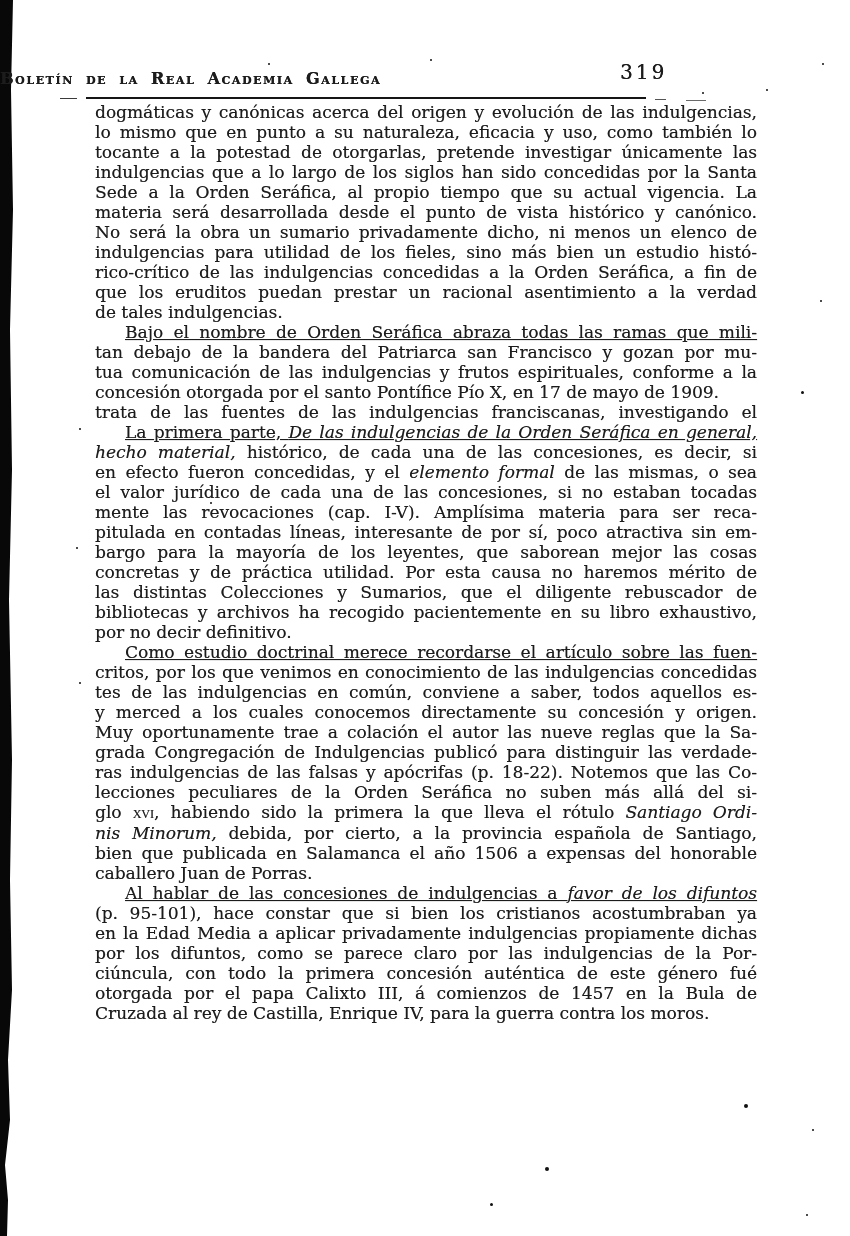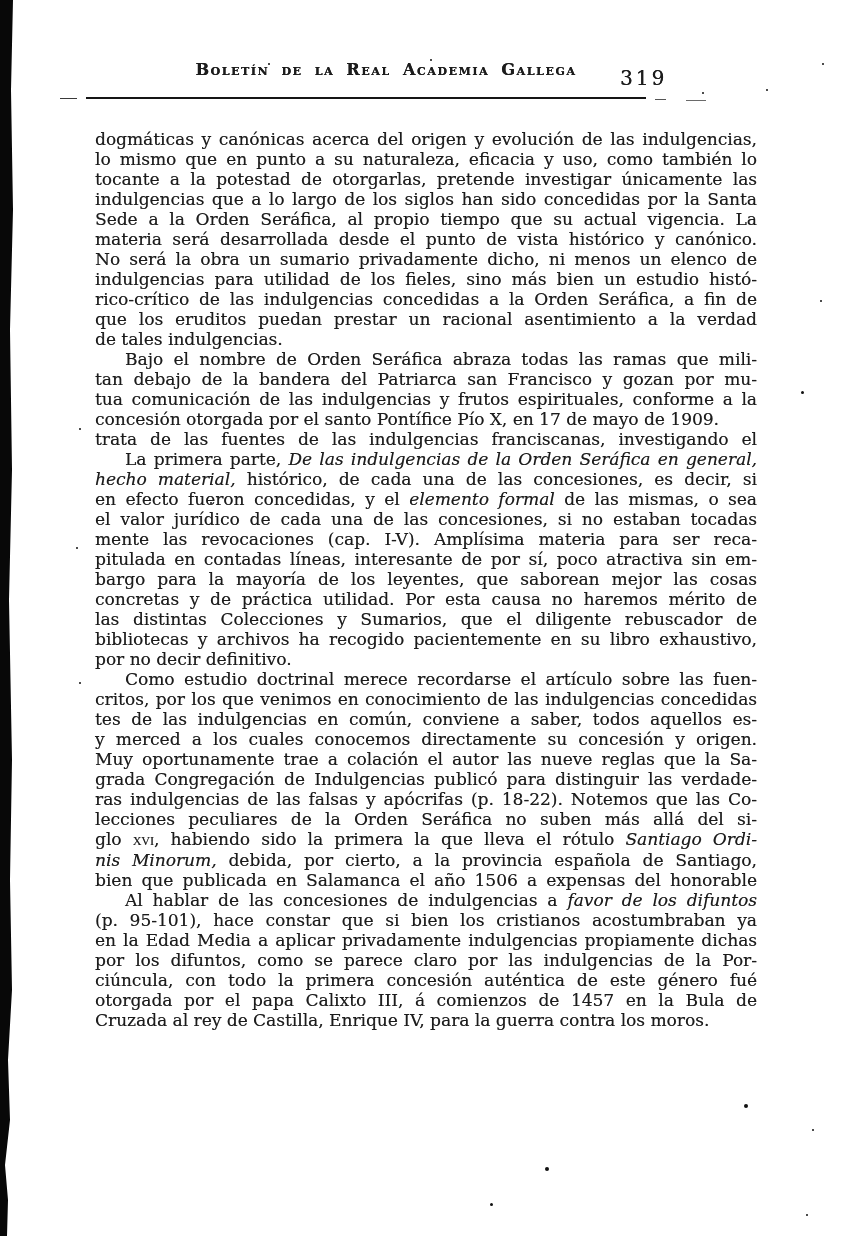--- a/index.html
+++ b/index.html
@@ -17,61 +17,61 @@
     position: absolute;
     left: 0; top: 0;
     width: 14px; height: 1236px;
     background: var(--binding, #080808);
     clip-path: polygon(0 0, 13px 0, 11px 90px, 13px 210px, 10px 330px, 12px 470px,
                        9px 600px, 12px 760px, 10px 880px, 12px 990px, 8px 1060px,
                        10px 1120px, 5px 1165px, 8px 1200px, 7px 1236px, 0 1236px);
   }
   .header-title-wrap {
     position: absolute;
-    top: 60px; left: 0;
+    top: 69px; left: 0;
     width: 772px;
-    text-align: center;
+    text-align: left;
   }
   .header-title {
     font-variant-caps: small-caps;
     font-variant: small-caps;
     font-weight: 700;
     font-size: 16px;
     letter-spacing: 1.6px;
     word-spacing: 5px;
     color: var(--ink, #1c1c1c);
     text-shadow: 0.2px 0.2px 0 var(--ink, #1c1c1c);
   }
   .page-number {
     position: absolute;
-    top: 66px; left: 620px;
+    top: 60px; left: 620px;
     font-size: 20px;
     letter-spacing: 3px;
     text-shadow: 0.2px 0.2px 0 var(--ink, #1c1c1c);
   }
   .rule-main   { position: absolute; top: 97px;  left: 86px;  width: 560px; height: 2px; background: #151515; }
   .rule-dash-l { position: absolute; top: 98px;  left: 60px;  width: 17px;  height: 1px; background: #3a3a3a; }
   .rule-dash-r1{ position: absolute; top: 99px;  left: 655px; width: 11px;  height: 1px; background: #555; }
   .rule-dash-r2{ position: absolute; top: 100px; left: 686px; width: 20px;  height: 1px; background: #6a6a6a; }
 
   .body-text {
     position: absolute;
-    left: 95px; top: 129px;
+    left: 95px; top: 102px;
     width: 662px;
   }
   .tline {
     font-size: 17px;
     line-height: 20px;
     text-align: justify;
     text-align-last: justify;
     white-space: normal;
     text-shadow: 0.2px 0.2px 0 rgba(20,20,20,0.55);
   }
   .tline.last { text-align-last: left; }
-  .tline.ind  { text-indent: 30px; }
+  .tline.ind  { text-indent: 30px; text-decoration: underline; }
   .it { font-style: italic; }
   .sc { font-variant: small-caps; font-variant-caps: small-caps; font-family: Liberation Serif, serif; }
 
   .speck {
     position: absolute;
     background: #111;
     border-radius: 50%;
   }
 </style>
 </head>
@@ -122,20 +122,21 @@
       <div class="tline"><span>critos, por los que venimos en conocimiento de las indulgencias concedidas</span></div>
       <div class="tline"><span>tes de las indulgencias en común, conviene a saber, todos aquellos es-</span></div>
       <div class="tline"><span>y merced a los cuales conocemos directamente su concesión y origen.</span></div>
       <div class="tline"><span>Muy oportunamente trae a colación el autor las nueve reglas que la Sa-</span></div>
       <div class="tline"><span>grada Congregación de Indulgencias publicó para distinguir las verdade-</span></div>
       <div class="tline"><span>ras indulgencias de las falsas y apócrifas (p. 18-22). Notemos que las Co-</span></div>
       <div class="tline"><span>lecciones peculiares de la Orden Seráfica no suben más allá del si-</span></div>
       <div class="tline"><span>glo </span><span class="sc">xvi</span><span>, habiendo sido la primera la que lleva el rótulo </span><span class="it">Santiago Ordi-</span></div>
       <div class="tline"><span class="it">nis Minorum,</span><span> debida, por cierto, a la provincia española de Santiago,</span></div>
       <div class="tline"><span>bien que publicada en Salamanca el año 1506 a expensas del honorable</span></div>
+      <div class="tline last"><span>caballero Juan de Porras.</span></div>
       <div class="tline ind"><span>Al hablar de las concesiones de indulgencias a </span><span class="it">favor de los difuntos</span></div>
       <div class="tline"><span>(p. 95-101), hace constar que si bien los cristianos acostumbraban ya</span></div>
       <div class="tline"><span>en la Edad Media a aplicar privadamente indulgencias propiamente dichas</span></div>
       <div class="tline"><span>por los difuntos, como se parece claro por las indulgencias de la Por-</span></div>
       <div class="tline"><span>ciúncula, con todo la primera concesión auténtica de este género fué</span></div>
       <div class="tline"><span>otorgada por el papa Calixto III, á comienzos de 1457 en la Bula de</span></div>
       <div class="tline last"><span>Cruzada al rey de Castilla, Enrique IV, para la guerra contra los moros.</span></div>
     </div>
 <div class="speck" style="left: 268px; top: 63px; width: 2px; height: 2px;"></div>
     <div class="speck" style="left: 430px; top: 59px; width: 2px; height: 2px;"></div>

